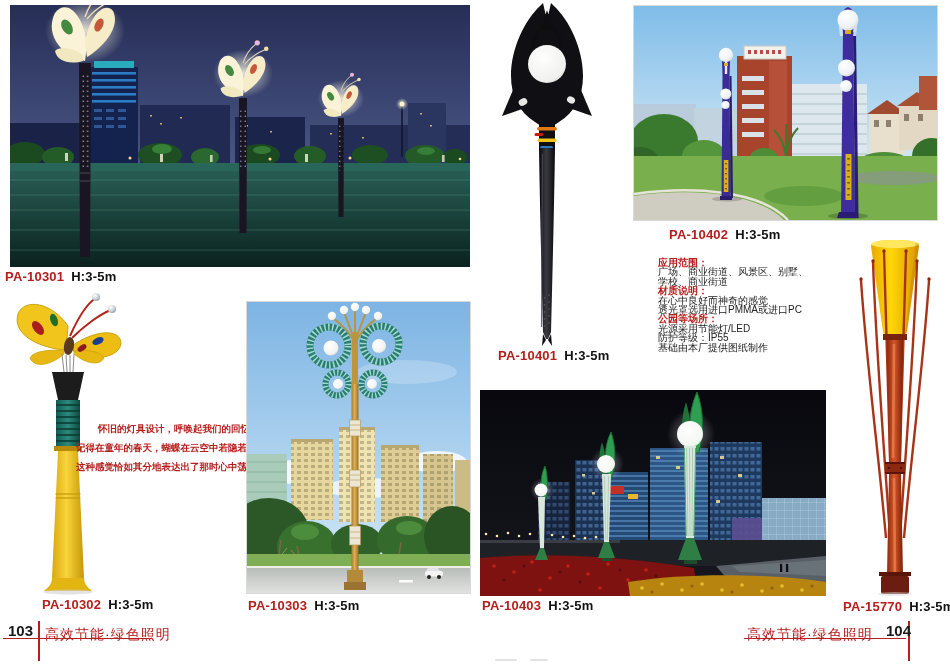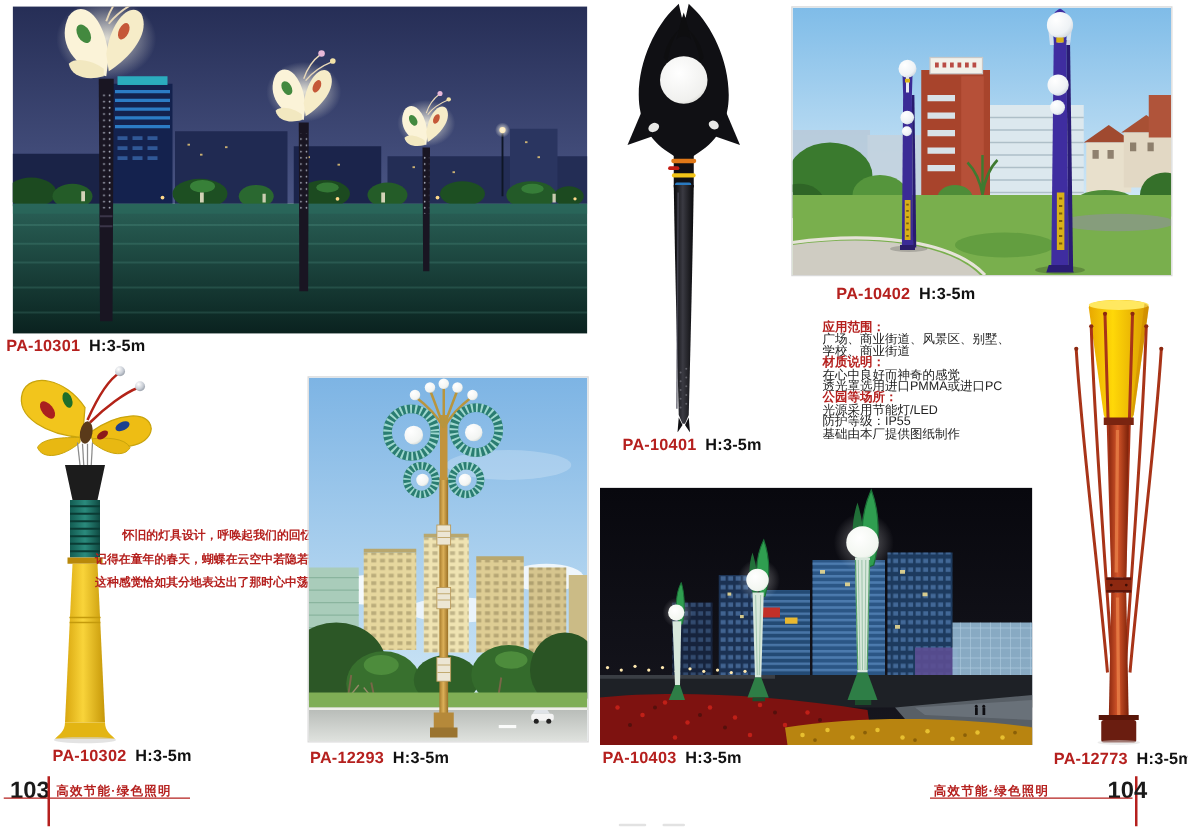--- a/index.html
+++ b/index.html
@@ -15,22 +15,22 @@
   .plabel{position:absolute;font-size:13px;font-weight:700;white-space:nowrap;letter-spacing:0.2px;}
   .plabel .model{color:var(--accent-red);}
   .plabel .ht{color:var(--text-black);margin-left:7px;}
   .desc{position:absolute;left:76px;top:419px;width:186px;color:var(--accent-red);
         font-size:9.5px;font-weight:700;line-height:19px;}
   .desc .dline{white-space:nowrap;}
   .desc .dline.first{text-indent:22px;}
   .specs{position:absolute;left:658px;top:258px;width:175px;font-size:10px;line-height:9.4px;color:#222;}
   .specs .sec-title{color:var(--accent-red);font-weight:700;}
   .specs div{white-space:nowrap;}
-  .footer-pagenum{position:absolute;font-size:19px;font-weight:700;color:#1a1a1a;}
-  .footer-slogan{position:absolute;font-size:10px;font-weight:700;color:var(--accent-red);letter-spacing:1px;white-space:nowrap;}
+  .footer-pagenum{position:absolute;font-size:15px;font-weight:700;color:#1a1a1a;}
+  .footer-slogan{position:absolute;font-size:14px;font-weight:400;color:var(--accent-red);letter-spacing:1px;white-space:nowrap;}
   .vbar{position:absolute;width:1.5px;height:40px;background:var(--accent-red);}
   .hline{position:absolute;height:1px;background:var(--accent-red);}
   .smudge{position:absolute;height:2px;background:#e2e2e2;border-radius:1px;}
 </style>
 </head>
 <body>
 
 <div class="page">
 
   <div class="photo" style="left:10px;top:5px;width:460px;height:262px;">
@@ -357,21 +357,21 @@
           <circle cx="126" cy="82" r="11.5" stroke="#9fd8cf" stroke-width="6" fill="none" stroke-dasharray="1.4,2.2"></circle>
           <circle cx="84" cy="46" r="7.5" fill="url(#g3glb)"></circle>
             <circle cx="132" cy="44" r="7" fill="url(#g3glb)"></circle>
           <circle cx="91" cy="82" r="5" fill="url(#g3glb)"></circle>
             <circle cx="125" cy="82" r="5" fill="url(#g3glb)"></circle>
         </g>
       </g>
     </svg>
   </div>
   <div class="plabel" style="left:248px;top:598px;">
-    <span class="model">PA-12293</span><span class="ht">H:3-5m</span>
+    <span class="model">PA-10303</span><span class="ht">H:3-5m</span>
   </div>
 
   <div class="photo" style="left:497px;top:2px;width:100px;height:344px;">
     <svg width="100" height="344" viewBox="0 0 100 344">
       <defs>
         <linearGradient id="g4body" x1="0" y1="0" x2="1" y2="0">
           <stop offset="0" stop-color="#08080a"></stop>
             <stop offset="0.45" stop-color="#3a3a42"></stop>
             <stop offset="1" stop-color="#0a0a0c"></stop>
         </linearGradient>
@@ -777,21 +777,21 @@
           <circle cx="61" cy="230" r="1.1" fill="#3c0e06"></circle>
       </g>
       <g>
         <rect x="39" y="334" width="32" height="4" fill="#581508"></rect>
         <rect x="41" y="338" width="28" height="18" rx="2" fill="#6a1d10"></rect>
         <ellipse cx="55" cy="356" rx="17" ry="2" fill="#d8d8d8" opacity="0.5"></ellipse>
       </g>
     </svg>
   </div>
   <div class="plabel" style="left:843px;top:599px;">
-    <span class="model">PA-12773</span><span class="ht">H:3-5m</span>
+    <span class="model">PA-15770</span><span class="ht">H:3-5m</span>
   </div>
 
   <div class="footer-pagenum" style="left:8px;top:622px;">103</div>
   <div class="vbar" style="left:38px;top:621px;"></div>
   <div class="footer-slogan" style="left:45px;top:626px;">高效节能·绿色照明</div>
   <div class="hline" style="left:3px;top:638px;width:149px;"></div>
 
   <div class="footer-slogan" style="left:747px;top:626px;">高效节能·绿色照明</div>
   <div class="vbar" style="left:908px;top:621px;"></div>
   <div class="footer-pagenum" style="left:886px;top:622px;">104</div>

